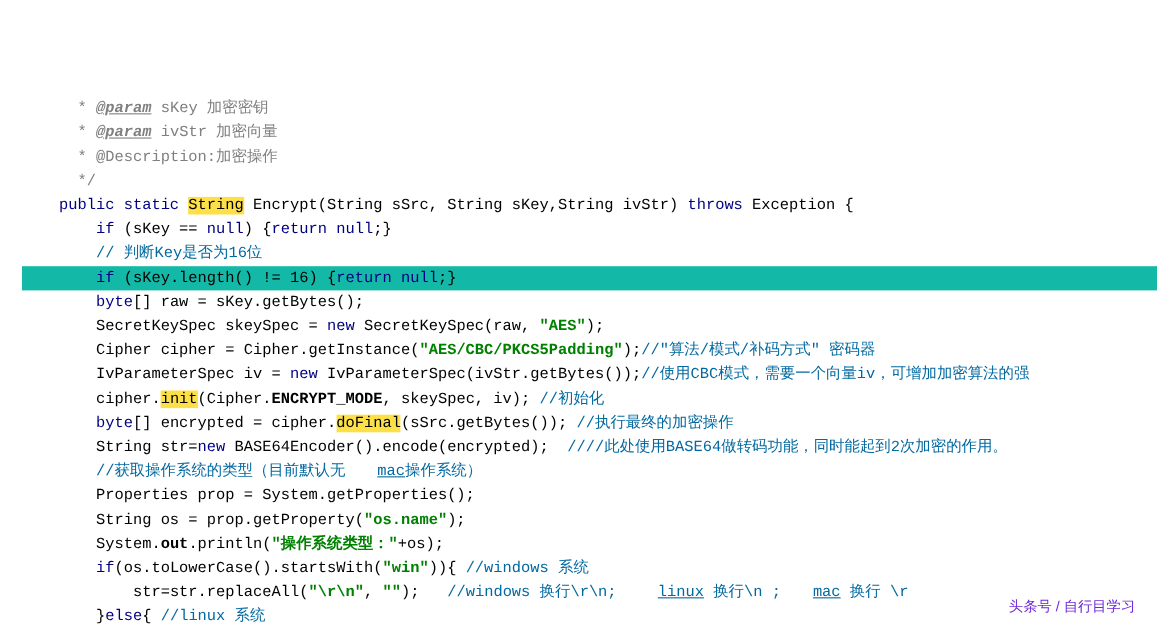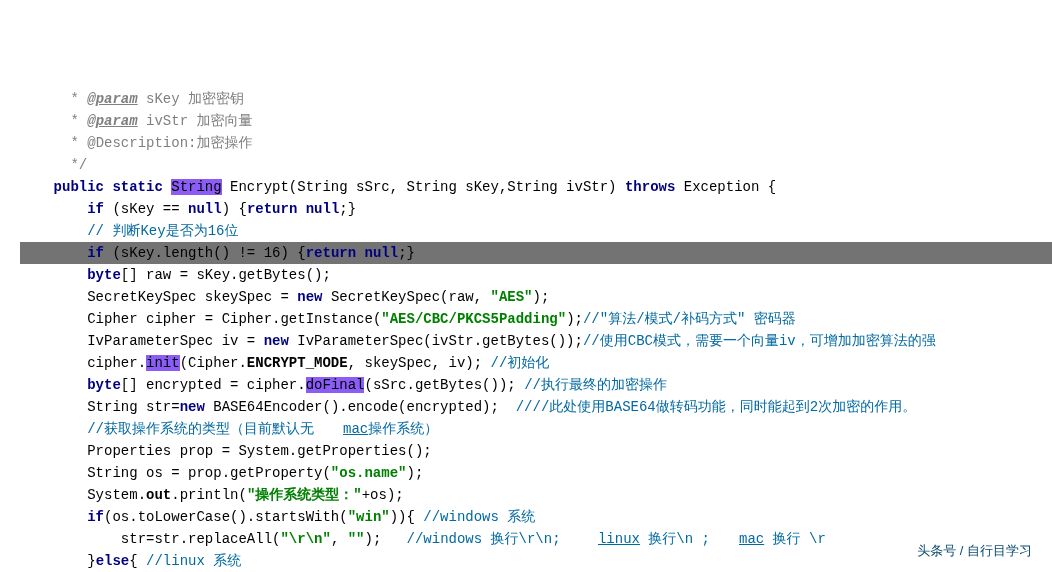--- a/index.html
+++ b/index.html
@@ -10,35 +10,35 @@
       background: #ffffff;
       color: #000000;
       white-space: pre;
       overflow-x: auto;
       padding: 0;
     }
     .code-container {
       padding: 0 0 0 20px;
     }
     .line { display: block; min-height: 22px; }
-    .highlight { background: #737373; display: block; width: 100%; }
+    .highlight { background: #14b8a6; display: block; width: 100%; }
     .comment { color: #0369a1; }
-    .keyword { color: #000080; font-weight: bold; }
+    .keyword { color: #000080; font-weight: normal; }
     .string { color: #008000; font-weight: bold; }
-    .boxed { background: #8b5cf6; }
+    .boxed { background: #fde047; }
     .javadoc-tag { color: #808080; font-weight: bold; font-style: italic; text-decoration: underline; }
     .javadoc { color: #808080; }
     .method-call { }
     .static-field { font-weight: bold; }
     .underline { text-decoration: underline; margin-left: 29px; }
     .watermark {
       position: fixed;
       bottom: 10px;
       right: 20px;
-      color: #0c4a6e;
+      color: #6d28d9;
       font-size: 13px;
       font-family: sans-serif;
     }
   </style>
 </head>
 <body>
 
 
 
 <div class="code-container" id="code-root"><div class="line"><span>     </span><span class="javadoc"> * </span><span class="javadoc-tag">@param</span><span class="javadoc"> sKey 加密密钥</span></div><div class="line"><span>     </span><span class="javadoc"> * </span><span class="javadoc-tag">@param</span><span class="javadoc"> ivStr 加密向量</span></div><div class="line"><span>     </span><span class="javadoc"> * </span><span class="javadoc">@Description:</span><span class="javadoc">加密操作</span></div><div class="line"><span>     </span><span class="javadoc"> */</span></div><div class="line"><span>    </span><span class="keyword">public static </span><span class="boxed">String</span><span> Encrypt(String sSrc, String sKey,String ivStr) </span><span class="keyword">throws</span><span> Exception {</span></div><div class="line"><span>        </span><span class="keyword">if</span><span> (sKey == </span><span class="keyword">null</span><span>) {</span><span class="keyword">return null</span><span>;}</span></div><div class="line"><span>        </span><span class="comment">// 判断Key是否为16位</span></div><div class="line highlight"><span>        </span><span class="keyword">if</span><span> (sKey.length() != </span><span>16</span><span>) {</span><span class="keyword">return null</span><span>;}</span></div><div class="line"><span>        </span><span class="keyword">byte</span><span>[] raw = sKey.getBytes();</span></div><div class="line"><span>        </span><span>SecretKeySpec skeySpec = </span><span class="keyword">new</span><span> SecretKeySpec(raw, </span><span class="string">"AES"</span><span>);</span></div><div class="line"><span>        </span><span>Cipher cipher = Cipher.</span><span class="method-call">getInstance</span><span>(</span><span class="string">"AES/CBC/PKCS5Padding"</span><span>);</span><span class="comment">//"算法/模式/补码方式" 密码器</span></div><div class="line"><span>        </span><span>IvParameterSpec iv = </span><span class="keyword">new</span><span> IvParameterSpec(ivStr.getBytes());</span><span class="comment">//使用CBC模式，需要一个向量iv，可增加加密算法的强</span></div><div class="line"><span>        </span><span>cipher.</span><span class="boxed">init</span><span>(Cipher.</span><span class="static-field">ENCRYPT_MODE</span><span>, skeySpec, iv); </span><span class="comment">//初始化</span></div><div class="line"><span>        </span><span class="keyword">byte</span><span>[] encrypted = cipher.</span><span class="boxed">doFinal</span><span>(sSrc.getBytes()); </span><span class="comment">//执行最终的加密操作</span></div><div class="line"><span>        </span><span>String str=</span><span class="keyword">new</span><span> BASE64Encoder().encode(encrypted);  </span><span class="comment">////此处使用BASE64做转码功能，同时能起到2次加密的作用。</span></div><div class="line"><span>        </span><span class="comment">//获取操作系统的类型（目前默认无</span><span class="comment underline">mac</span><span class="comment">操作系统）</span></div><div class="line"><span>        </span><span>Properties prop = System.</span><span class="method-call">getProperties</span><span>();</span></div><div class="line"><span>        </span><span>String os = prop.getProperty(</span><span class="string">"os.name"</span><span>);</span></div><div class="line"><span>        </span><span>System.</span><span class="static-field">out</span><span>.println(</span><span class="string">"操作系统类型："</span><span>+os);</span></div><div class="line"><span>        </span><span class="keyword">if</span><span>(os.toLowerCase().startsWith(</span><span class="string">"win"</span><span>)){ </span><span class="comment">//windows 系统</span></div><div class="line"><span>            </span><span>str=str.replaceAll(</span><span class="string">"\r\n"</span><span>, </span><span class="string">""</span><span>);   </span><span class="comment">//windows 换行\r\n; </span><span class="comment underline">linux</span><span class="comment"> 换行\n ;</span><span class="comment underline">mac</span><span class="comment"> 换行 \r</span></div><div class="line"><span>        </span><span>}</span><span class="keyword">else</span><span>{ </span><span class="comment">//linux 系统</span></div></div>

